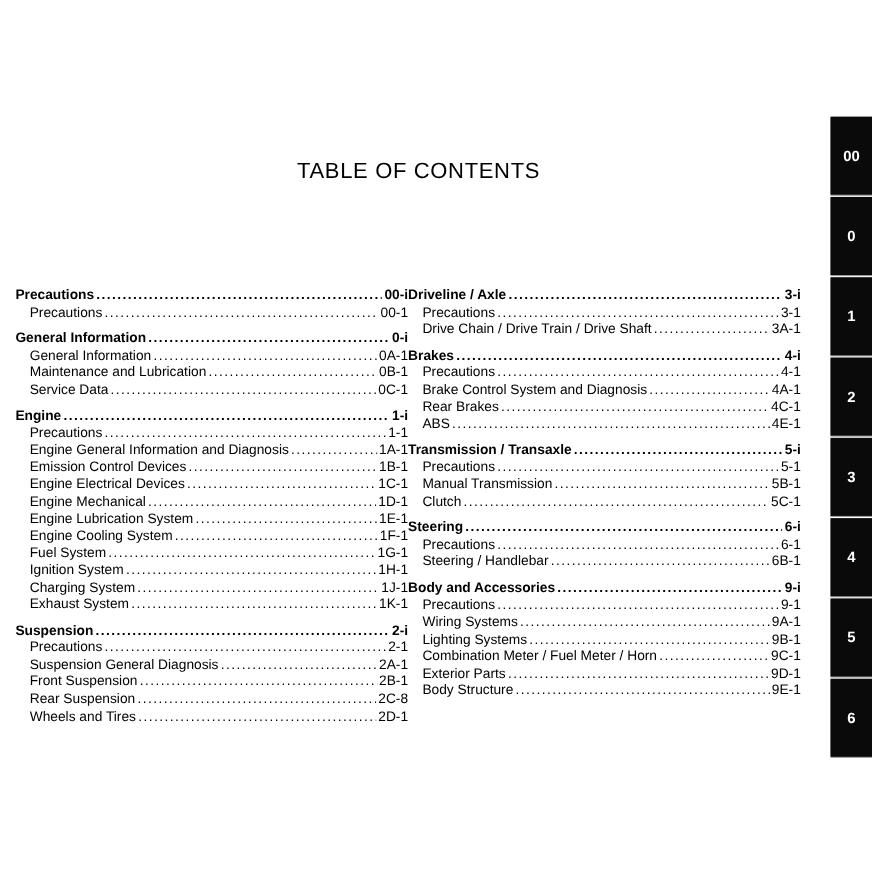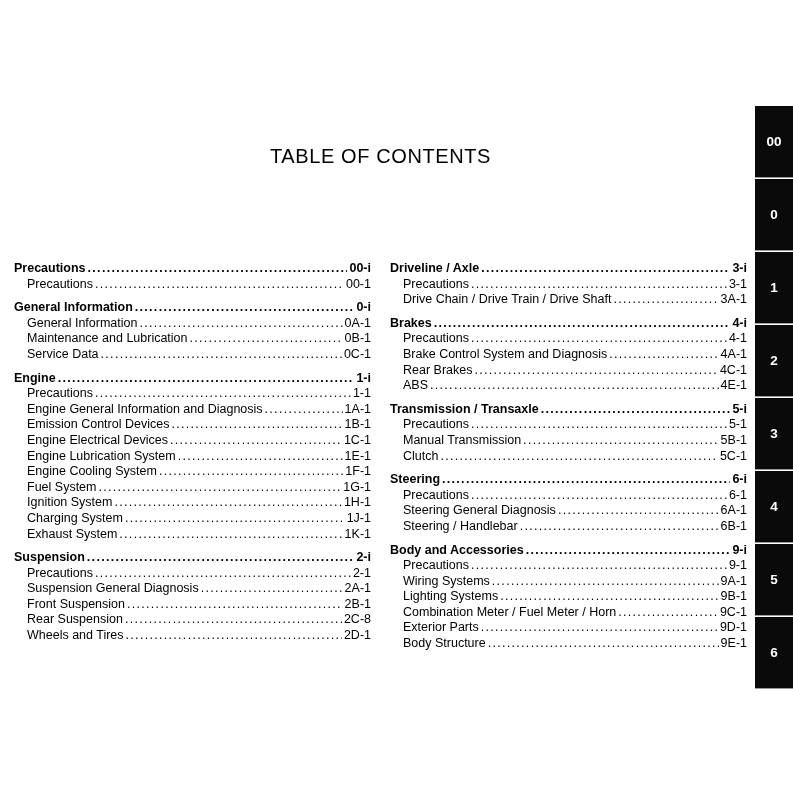--- a/index.html
+++ b/index.html
@@ -17,21 +17,20 @@
     text-align: center;
     font-size: 20px;
     font-weight: normal;
     letter-spacing: 0.6px;
     margin: 0;
   }
   .toc {
     position: absolute;
     left: 14px; top: 261px; width: 733px;
     display: flex;
-    gap: 19px;
   }
   .toc-col { width: 357px; }
   .toc-section { margin-bottom: 8px; }
   .toc-row {
     display: flex;
     align-items: baseline;
     font-size: 12.5px;
     line-height: 15.6px;
   }
   .toc-row.hdr { font-weight: bold; }
@@ -128,20 +127,25 @@
           <span class="t">Emission Control Devices</span>
           <span class="dots"></span>
           <span class="pg">1B-1</span>
         </div>
         <div class="toc-row sub">
           <span class="t">Engine Electrical Devices</span>
           <span class="dots"></span>
           <span class="pg">1C-1</span>
         </div>
         <div class="toc-row sub">
+          <span class="t">Engine Mechanical</span>
+          <span class="dots"></span>
+          <span class="pg">1D-1</span>
+        </div>
+        <div class="toc-row sub">
           <span class="t">Engine Lubrication System</span>
           <span class="dots"></span>
           <span class="pg">1E-1</span>
         </div>
         <div class="toc-row sub">
           <span class="t">Engine Cooling System</span>
           <span class="dots"></span>
           <span class="pg">1F-1</span>
         </div>
         <div class="toc-row sub">
@@ -268,25 +272,20 @@
       <div class="toc-section">
         <div class="toc-row hdr">
           <span class="t">Steering</span>
           <span class="dots"></span>
           <span class="pg">6-i</span>
         </div>
         <div class="toc-row sub">
           <span class="t">Precautions</span>
           <span class="dots"></span>
           <span class="pg">6-1</span>
-        </div>
-        <div class="toc-row sub">
-          <span class="t">Steering General Diagnosis</span>
-          <span class="dots"></span>
-          <span class="pg">6A-1</span>
         </div>
         <div class="toc-row sub">
           <span class="t">Steering / Handlebar</span>
           <span class="dots"></span>
           <span class="pg">6B-1</span>
         </div>
       </div>
       <div class="toc-section">
         <div class="toc-row hdr">
           <span class="t">Body and Accessories</span>

